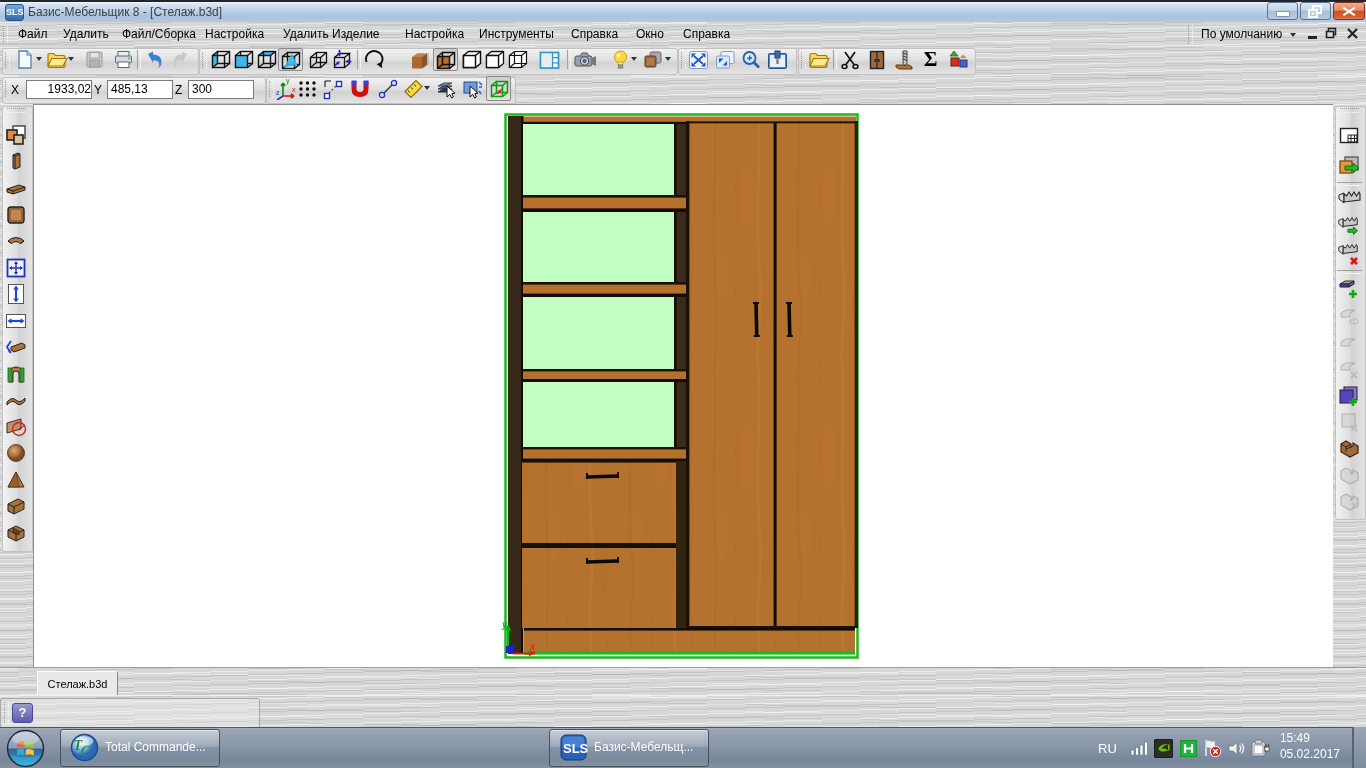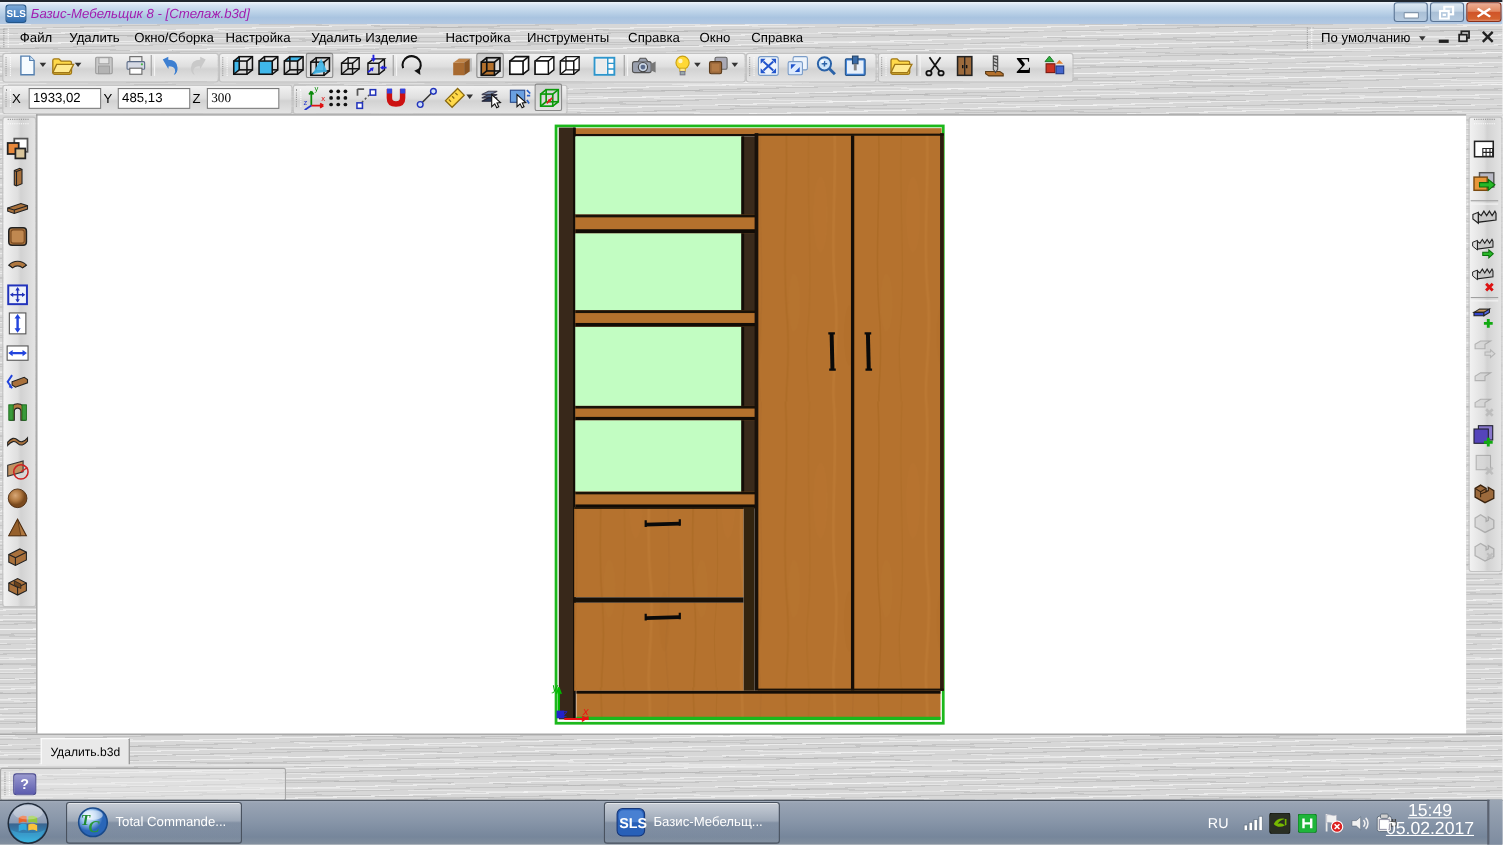--- a/index.html
+++ b/index.html
@@ -8,21 +8,21 @@
   
   .brush{background-color:#d7d7d7;background-image:
     repeating-linear-gradient(178.5deg, rgba(255,255,255,.5) 0 1px, rgba(210,210,210,0) 1px 4px, rgba(150,150,150,.28) 4px 5px, rgba(235,235,235,0) 5px 9px),
     repeating-linear-gradient(181deg, rgba(255,255,255,.35) 0 1px, rgba(210,210,210,0) 1px 6px, rgba(140,140,140,.22) 6px 7px, rgba(235,235,235,0) 7px 13px);}
   
   #titlebar{left:0;top:0;width:1366px;height:22px;
     background:linear-gradient(#20262e 0,#20262e 2px,#edf3fa 2px,#d4e2f2 5px,#c0d5ea 10px,#a9c4e0 16px,#b3c8e2 22px);}
   #titleicon{left:5px;top:4px;width:17px;height:15px;border-radius:3px;
     background:linear-gradient(#7aa8d8,#2f6cb0);border:1px solid #245689;
     color:#fff;font-size:9px;font-weight:bold;text-align:center;line-height:15px;}
-  #titletext{left:28px;top:5px;font-size:12px;color:#a21caf;font-style:italic;}
+  #titletext{left:28px;top:5px;font-size:12px;color:#404040;}
   .wbtn{top:2px;height:16px;border-radius:3px;border:1px solid #5a7494;
     background:linear-gradient(#dbe7f2 0%,#c3d5e6 45%,#a9bfd6 50%,#b6cadf 100%);}
   .wbtn.close{background:linear-gradient(#ecad94 0%,#e28962 45%,#d05428 52%,#d4622e 88%,#e2825a 100%);border-color:#8a2f18;}
   
   #menubar{left:0;top:22px;width:1366px;height:25px;border-bottom:1px solid #b4b4b4;}
   .mitem{position:absolute;top:0px;height:25px;line-height:25px;font-size:12px;color:#000;}
   .vgrip{position:absolute;width:3px;border-left:1px dotted #9a9a9a;border-right:1px dotted #fdfdfd;}
   
   #toolbar1{left:0;top:47px;width:1366px;height:29px;}
   #toolbar2{left:0;top:76px;width:1366px;height:28px;border-bottom:1px solid #a8a8a8;}
@@ -55,21 +55,21 @@
     background:linear-gradient(#9a9ad0,#5c5cae);border:1px solid #4a4a90;color:#fff;
     font-size:13px;font-weight:bold;text-align:center;line-height:18px;}
   
   #taskbar{left:0;top:727px;width:1366px;height:41px;
     background:linear-gradient(#4d5662 0,#4d5662 1px,#a3adbb 1px,#99a4b4 3px,#8795a8 20px,#76869b 34px,#84919f 41px);}
   .task{position:absolute;top:2px;height:36px;border-radius:3px;border:1px solid #49525f;
     background:linear-gradient(rgba(255,255,255,.45),rgba(255,255,255,.18) 45%,rgba(120,135,155,.25) 50%,rgba(150,162,178,.2));
     box-shadow:inset 0 1px 0 rgba(255,255,255,.5);}
   .task .tlabel{position:absolute;left:44px;top:10px;font-size:12px;color:#fff;white-space:nowrap;}
   .trayico{position:absolute;top:14px;}
-  #clock{position:absolute;right:26px;top:3px;color:#fff;font-size:16px;text-align:center;line-height:16px;text-decoration:underline;}
+  #clock{position:absolute;right:26px;top:3px;color:#fff;font-size:12px;line-height:16px;}
 </style></head>
 <body>
 <div id="screen">
 
   <div class="abs" id="titlebar"></div>
   <div class="abs" id="titleicon">SLS</div>
   <div class="abs" id="titletext">Базис-Мебельщик 8 - [Стелаж.b3d]</div>
   <div class="abs wbtn" style="left:1267px;width:29px;">
     <div class="abs" style="left:8px;top:8px;width:12px;height:4px;background:#fff;border:1px solid #8296ac;border-radius:1px;"></div>
   </div>
@@ -83,21 +83,21 @@
   <div class="abs wbtn close" style="left:1333px;width:30px;">
     <svg class="abs" style="left:8px;top:3px" width="14" height="11" viewBox="0 0 14 11">
       <path d="M2 1 L7 4.2 L12 1 L13.5 2.5 L9 5.5 L13.5 8.5 L12 10 L7 6.8 L2 10 L0.5 8.5 L5 5.5 L0.5 2.5 Z" fill="#fff"></path>
     </svg>
   </div>
 
   <div class="abs brush" id="menubar">
     <div class="vgrip" style="left:3px;top:4px;height:17px;"></div>
     <span class="mitem" style="left:18px;">Файл</span>
     <span class="mitem" style="left:63px;">Удалить</span>
-    <span class="mitem" style="left:122px;">Окно/Сборка</span>
+    <span class="mitem" style="left:122px;">Файл/Сборка</span>
     <span class="mitem" style="left:205px;">Настройка</span>
     <span class="mitem" style="left:283px;">Удалить</span>
     <span class="mitem" style="left:332px;">Изделие</span>
     <span class="mitem" style="left:405px;">Настройка</span>
     <span class="mitem" style="left:479px;">Инструменты</span>
     <span class="mitem" style="left:571px;">Справка</span>
     <span class="mitem" style="left:636px;">Окно</span>
     <span class="mitem" style="left:683px;">Справка</span>
     <div class="vgrip" style="left:1188px;top:3px;height:19px;"></div>
     <span class="mitem" style="left:1201px;">По умолчанию</span>
@@ -388,25 +388,25 @@
         </svg>
       </div>
   </div>
 
   <div class="abs brush" id="toolbar2">
     <div class="tgroup" style="left:2px;width:262px;"></div>
     <div class="tgroup" style="left:266px;width:248px;"></div>
     <div class="vgrip" style="left:5px;top:5px;height:16px;"></div>
     <div class="vgrip" style="left:269px;top:5px;height:16px;"></div>
     <span class="xyz" style="left:11px;">X</span>
-    <div class="field" style="left:26px;">1933,02</div>
+    <div class="field" style="left:26px;text-align:right;">1933,02</div>
     <span class="xyz" style="left:94px;">Y</span>
     <div class="field" style="left:107px;">485,13</div>
     <span class="xyz" style="left:175px;">Z</span>
-    <div class="field" style="left:188px;font-family:Liberation Serif, serif;">300</div>
+    <div class="field" style="left:188px;">300</div>
     <div class="tbtn" style="left:274px;">
         <svg width="22" height="22" viewBox="0 0 22 22">
           <g stroke-width="1.6" fill="none">
             <path d="M8 18 L8 5 M8 5 l-2 3 M8 5 l2 3" stroke="#0a8a0a"></path>
             <path d="M8 18 L19 18 M19 18 l-3-2 M19 18 l-3 2" stroke="#dd1111"></path>
             <path d="M8 18 L2 22" stroke="#2233cc"></path>
           </g>
           <text x="11" y="5" font-size="7" fill="#0a8a0a">y</text>
           <text x="17" y="14" font-size="7" fill="#dd1111">x</text>
           <text x="1" y="17" font-size="7" fill="#2233cc">z</text>
@@ -734,21 +734,21 @@
             <path d="M4 8 L9 5 L14 8 L14 11 L16 10 L16 7 L21 10 L21 17 L13 21 L4 16 Z" fill="#cfcfcf" stroke="#888" stroke-width="1.2"></path>
           </svg></div>
       <div class="sbtn" style="top:385px;"><svg width="24" height="24" viewBox="0 0 24 24" opacity=".55">
             <path d="M4 8 L9 5 L14 8 L14 11 L16 10 L16 7 L21 10 L21 17 L13 21 L4 16 Z" fill="#cfcfcf" stroke="#888" stroke-width="1.2"></path>
             <path d="M15 14 l5 5 M20 14 l-5 5" stroke="#aaa" stroke-width="2"></path>
           </svg></div>
     </div>
   </div>
 
   <div class="abs brush" id="tabbar">
-      <div id="tab1">Удалить.b3d</div>
+      <div id="tab1">Стелаж.b3d</div>
     </div>
 
   <div class="abs brush" id="statusbar">
     <div id="spanel"></div>
       <div class="vgrip" style="left:4px;top:6px;height:21px;"></div>
     <div id="qbtn">?</div>
   </div>
 
   <div class="abs" id="taskbar">
     <svg class="abs" style="left:6px;top:2px" width="39" height="39" viewBox="0 0 39 39">

